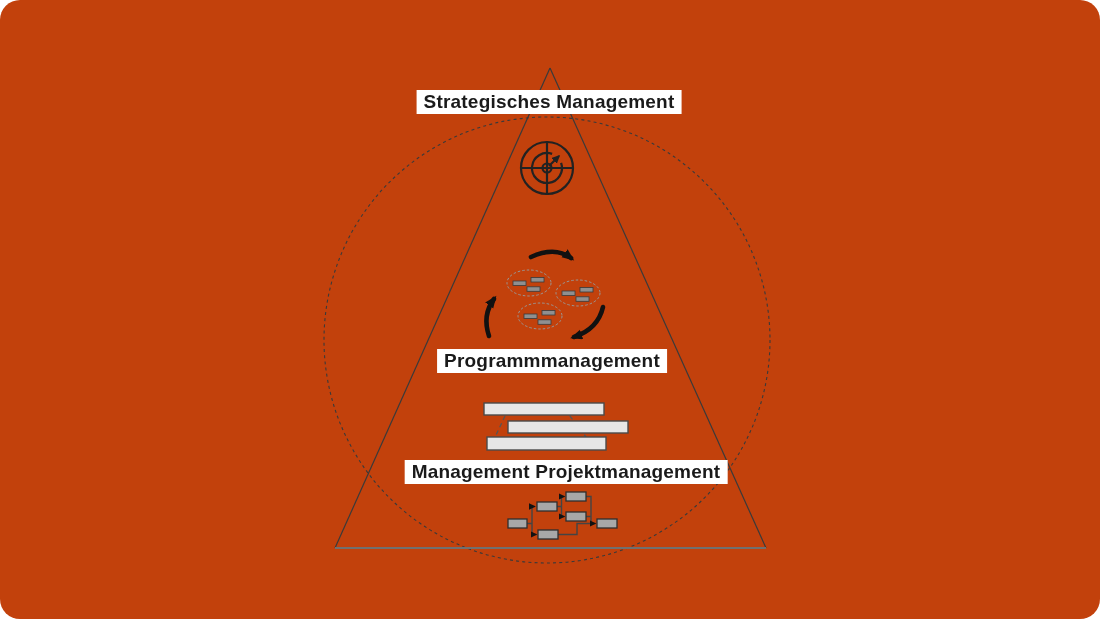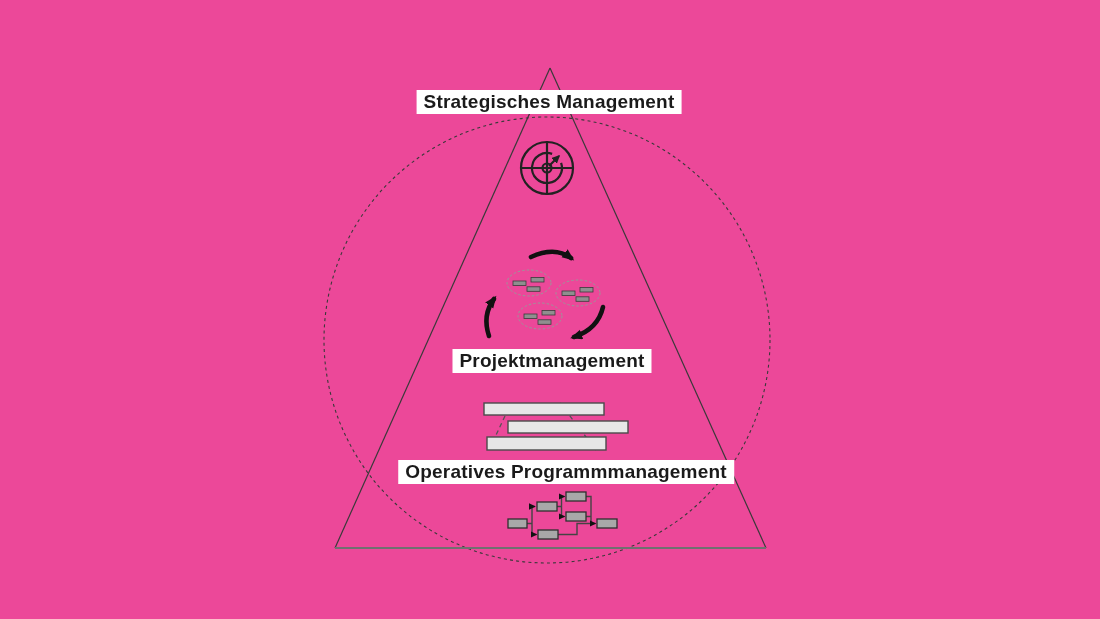--- a/index.html
+++ b/index.html
@@ -5,22 +5,23 @@
   html, body {
     margin: 0;
     padding: 0;
     background: #ffffff;
     font-family: "Liberation Sans", sans-serif;
   }
   .canvas {
     position: relative;
     width: 1100px;
     height: 619px;
-    background: #ec4899;
+    background: #c2410c;
     overflow: hidden;
+    border-radius: 20px;
   }
   svg.diagram-layer {
     position: absolute;
     left: 0; top: 0;
     width: 1100px;
     height: 619px;
   }
   .level-label {
     position: absolute;
     transform: translateX(-50%);
@@ -130,17 +131,17 @@
       <rect class="net-box" x="566" y="492" width="20" height="9"></rect>
       <rect class="net-box" x="566" y="512" width="20" height="9"></rect>
       <rect class="net-box" x="538" y="530" width="20" height="9"></rect>
       <rect class="net-box" x="597" y="519" width="20" height="9"></rect>
     </g>
   </svg>
 
   <div class="level-label" style="left:549px; top:90px;">Strategisches Management</div>
 
 
-  <div class="level-label" style="left:552px; top:349px;">Projektmanagement</div>
+  <div class="level-label" style="left:552px; top:349px;">Programmmanagement</div>
 
-  <div class="level-label" style="left:566px; top:460px;">Operatives Programmmanagement</div>
+  <div class="level-label" style="left:566px; top:460px;">Management Projektmanagement</div>
 
 </div>
 
 </body></html>

